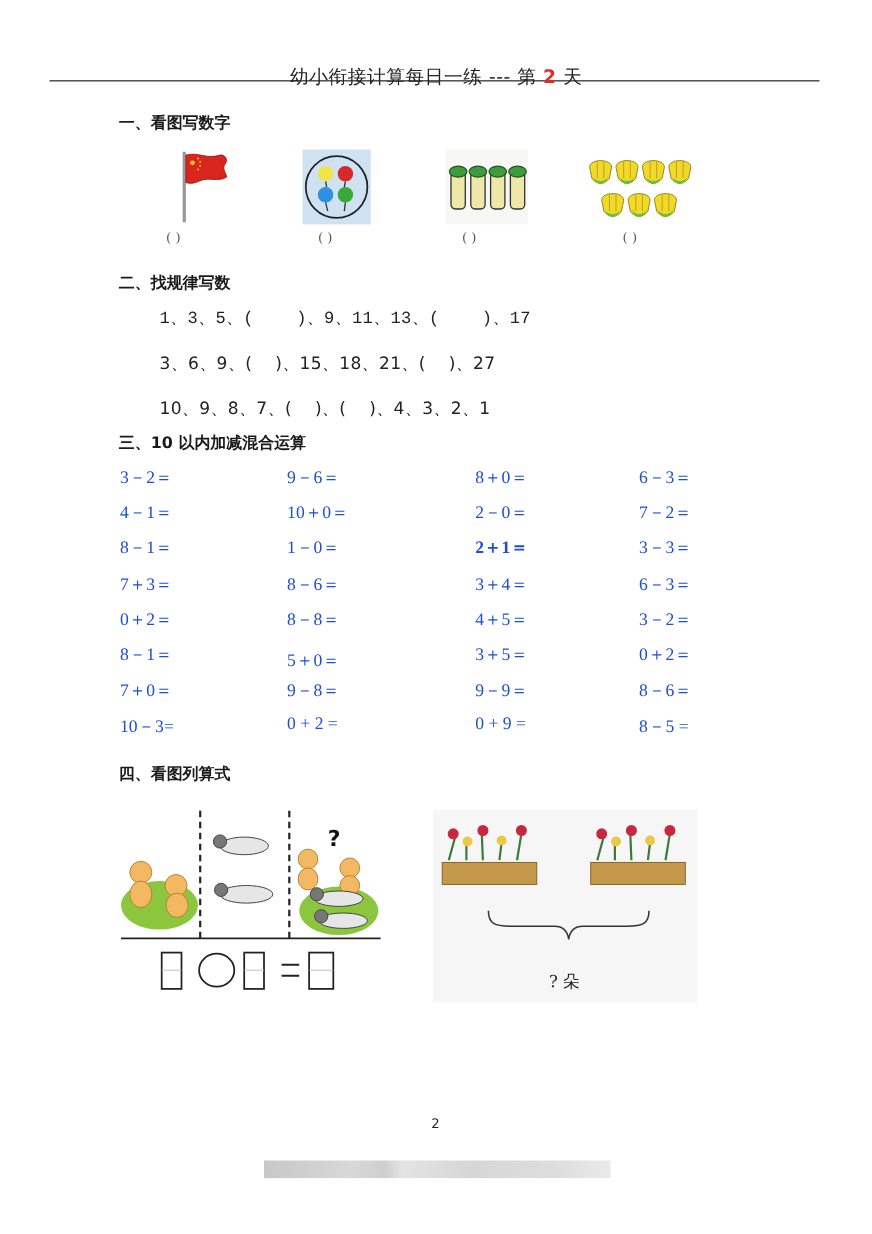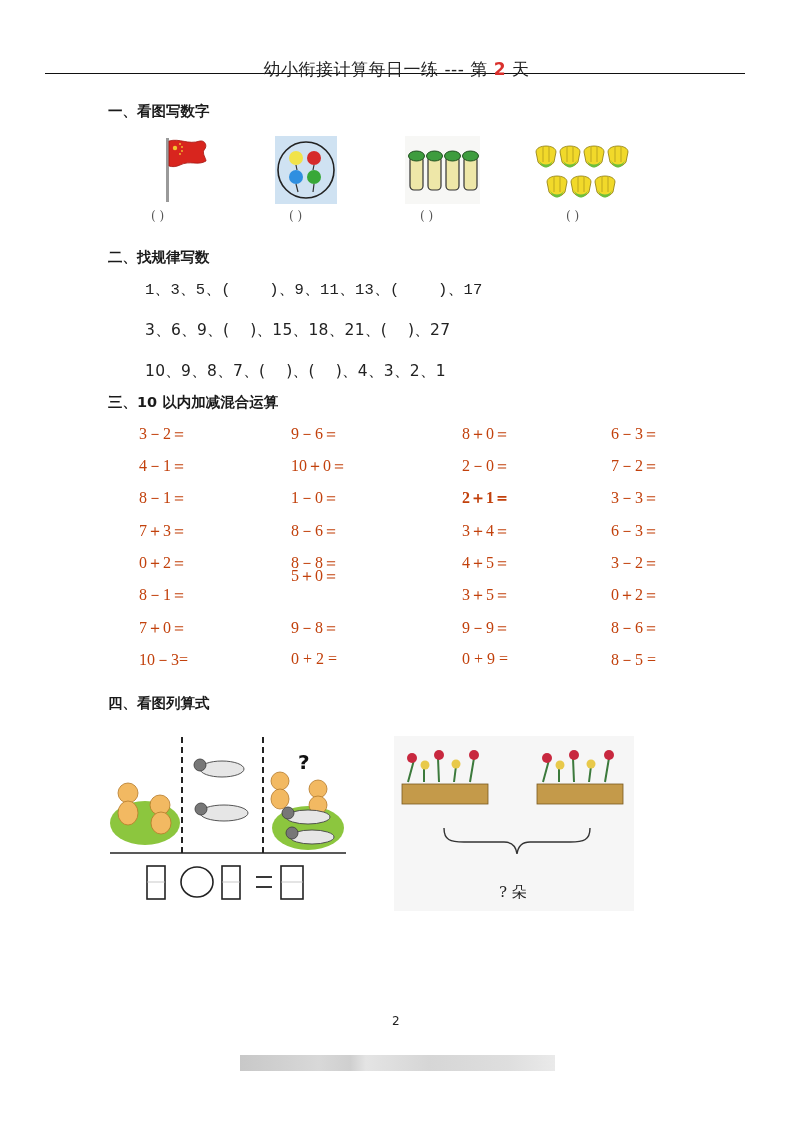--- a/index.html
+++ b/index.html
@@ -6,21 +6,21 @@
   body { width:793px; height:1122px; position:relative; overflow:hidden;
          font-family:"DejaVu Sans", "Liberation Sans", sans-serif; color:#222; }
   .top-rule { position:absolute; left:45px; top:73px; width:700px; height:0; border-top:1.5px solid #111; }
   .title { position:absolute; left:0; width:793px; top:58px; text-align:center;
            font-size:17px; letter-spacing:0.5px; color:#222; }
   .title .day { color:#d9302c; font-weight:bold; }
   .sec-head { position:absolute; left:108px; font-size:14.5px; font-weight:bold; color:#1a1a1a; }
   .pic { position:absolute; }
   .paren { position:absolute; font-size:12px; color:#555; font-family:"DejaVu Serif", serif; }
   .seq { position:absolute; left:145px; font-size:15.5px; color:#222; letter-spacing:0.3px; white-space:pre; }
-  .eq { position:absolute; font-family:"Liberation Serif", "DejaVu Serif", serif; font-size:16px; color:#c2410c; white-space:pre;margin-left:30px; }
+  .eq { position:absolute; font-family:"Liberation Serif", "DejaVu Serif", serif; font-size:16px; color:#1d4ed8; white-space:pre; }
   .footer-num { position:absolute; left:392px; top:1014px; font-size:12px; color:#222; }
   .footer-blur { position:absolute; left:240px; top:1055px; width:315px; height:16px;
                  background:linear-gradient(90deg,#c8c8c8 0%,#d8d8d8 25%,#cfcfcf 35%,#e4e4e4 40%,#d6d6d6 60%,#dedede 85%,#eaeaea 100%); }
   .pic-panel { position:absolute; background:#f6f6f6; }
 </style>
 </head>
 <body>
 
 <div class="top-rule"></div>
 <div class="title"><span>幼小衔接计算每日一练  ---  第 </span><span class="day">2</span><span> 天</span></div>
@@ -104,21 +104,21 @@
   <div class="eq" style="left:109px;top:585px;">8－1＝</div>
   <div class="eq" style="left:109px;top:618px;">7＋0＝</div>
   <div class="eq" style="left:109px;top:650px;">10－3=</div>
 </div>
 <div>
   <div class="eq" style="left:261px;top:424px;">9－6＝</div>
   <div class="eq" style="left:261px;top:456px;">10＋0＝</div>
   <div class="eq" style="left:261px;top:488px;">1－0＝</div>
   <div class="eq" style="left:261px;top:521px;">8－6＝</div>
   <div class="eq" style="left:261px;top:553px;">8－8＝</div>
-  <div class="eq" style="left:261px;top:566px;">5＋0＝</div>
+  <div class="eq" style="left:261px;top:590px;">5＋0＝</div>
   <div class="eq" style="left:261px;top:618px;">9－8＝</div>
   <div class="eq" style="left:261px;top:650px;">0 + 2 =</div>
 </div>
 <div>
   <div class="eq" style="left:432px;top:424px;">8＋0＝</div>
   <div class="eq" style="left:432px;top:456px;">2－0＝</div>
   <div class="eq" style="left:432px;top:488px;font-weight:bold;">2＋1＝</div>
   <div class="eq" style="left:432px;top:521px;">3＋4＝</div>
   <div class="eq" style="left:432px;top:553px;">4＋5＝</div>
   <div class="eq" style="left:432px;top:585px;">3＋5＝</div>

